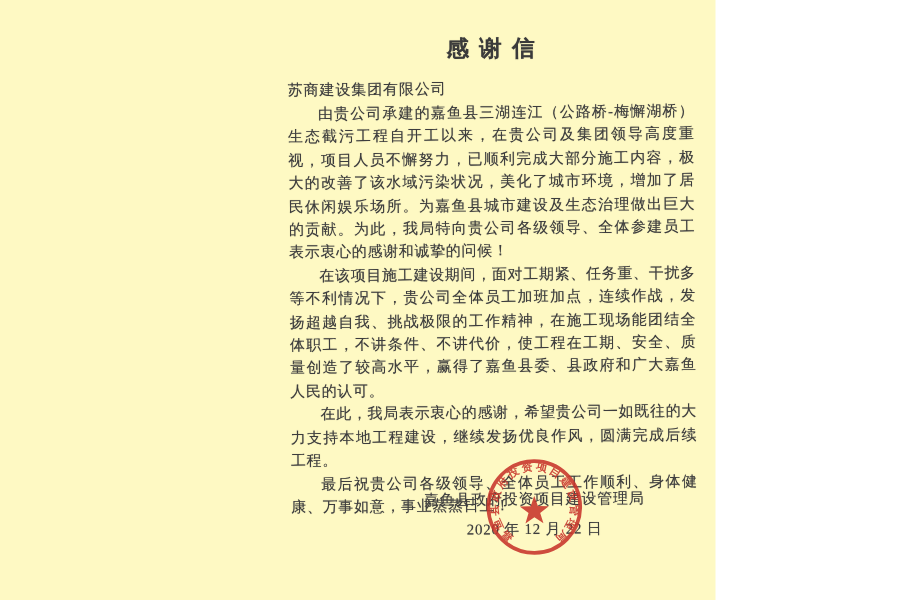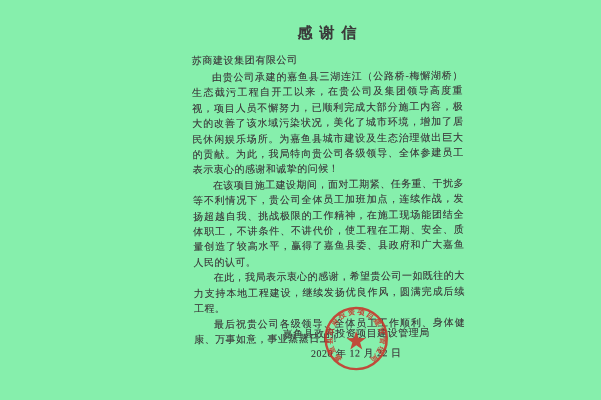--- a/index.html
+++ b/index.html
@@ -2,22 +2,22 @@
 <html style="--stamp-color: #c8352b;"><head>
 <meta charset="utf-8">
 <style>
   html, body { margin: 0; padding: 0; }
   body {
     width: 601px; height: 400px; overflow: hidden;
     background: #ffffff;
     font-family: "Liberation Serif", "DejaVu Serif", serif;
   }
   .page {
-    position: relative; width: 601px; height: 400px;
-    background: #86efac; color: #3d3d3d;
+    position: relative; width: 477px; height: 400px;
+    background: #fef9c3; color: #3d3d3d;
   }
   
   .scan {
     position: absolute; inset: 0;
     transform: rotate(-0.5deg);
     transform-origin: 50% 50%;
   }
   .letter {
     position: absolute; left: 193px; top: 24px; width: 271px;
     text-shadow: 0 0 0.5px rgba(70,70,70,0.55);

